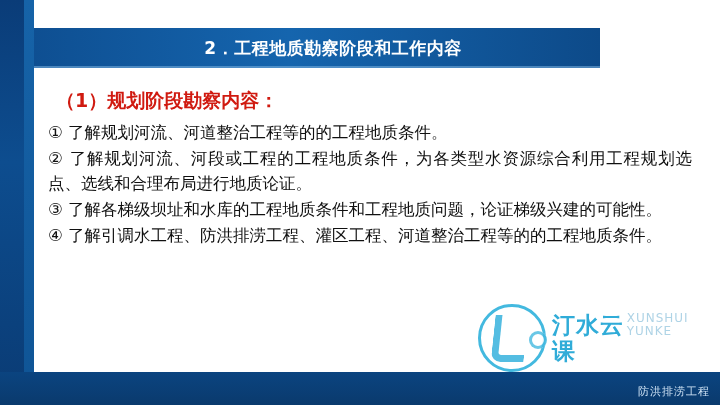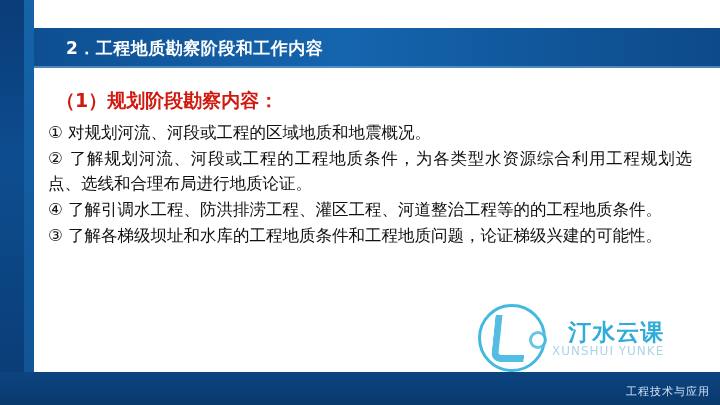--- a/index.html
+++ b/index.html
@@ -43,25 +43,26 @@
     bottom: 0;
     width: 720px;
     height: 33px;
     background: linear-gradient(180deg, #0b4480 0%, #0a3a6d 100%);
   }
   
   .title-bar {
     position: absolute;
     left: 34px;
     top: 28px;
-    width: 686px;
+    width: 566px;
     height: 40px;
     background: linear-gradient(90deg, #0e4f92 0%, #1565ae 45%, #0d4a89 100%);
     display: flex;
     align-items: center;
+    justify-content: center;
   }
   .title-bar::after {
     content: "";
     position: absolute;
     left: 0;
     bottom: 0;
     width: 100%;
     height: 2px;
     background: #7fb4e0;
     opacity: 0.55;
@@ -141,23 +142,22 @@
     top: 24px;
     width: 18px;
     height: 18px;
     border-radius: 50%;
     background: #ffffff;
     box-shadow: 0 0 0 3px #17a8d8 inset;
     opacity: 0.8;
   }
   .wm-text {
     display: flex;
-    flex-direction: column;
+    flex-direction: row;
     justify-content: center;
-    align-items: flex-end;
   }
   .wm-main {
     font-size: 23px;
     font-weight: bold;
     color: #12a0d2;
     letter-spacing: 1px;
     line-height: 26px;
     opacity: 0.92;
   }
   .wm-sub {
@@ -184,30 +184,30 @@
   <div class="left-band">
     <div class="left-band-inner"></div>
   </div>
 
   <div class="title-bar">
     <div class="title-text">2．工程地质勘察阶段和工作内容</div>
   </div>
 
   <div class="content">
     <div class="subtitle">（1）规划阶段勘察内容：</div>
-    <p class="para">① 对规划河流、河段或工程的区域地质和地震概况。</p>
+    <p class="para">① 了解规划河流、河道整治工程等的的工程地质条件。</p>
     <p class="para">② 了解规划河流、河段或工程的工程地质条件，为各类型水资源综合利用工程规划选点、选线和合理布局进行地质论证。</p>
+    <p class="para">③ 了解各梯级坝址和水库的工程地质条件和工程地质问题，论证梯级兴建的可能性。</p>
     <p class="para">④ 了解引调水工程、防洪排涝工程、灌区工程、河道整治工程等的的工程地质条件。</p>
-    <p class="para">③ 了解各梯级坝址和水库的工程地质条件和工程地质问题，论证梯级兴建的可能性。</p>
   </div>
 
   <div class="watermark">
     <div class="wm-circle"></div>
     <div class="wm-text">
       <div class="wm-main">汀水云课</div>
       <div class="wm-sub">XUNSHUI YUNKE</div>
     </div>
   </div>
 
   <div class="bottom-band"></div>
-  <div class="footer-text">工程技术与应用</div>
+  <div class="footer-text">防洪排涝工程</div>
 
 </div>
 
 </body></html>

